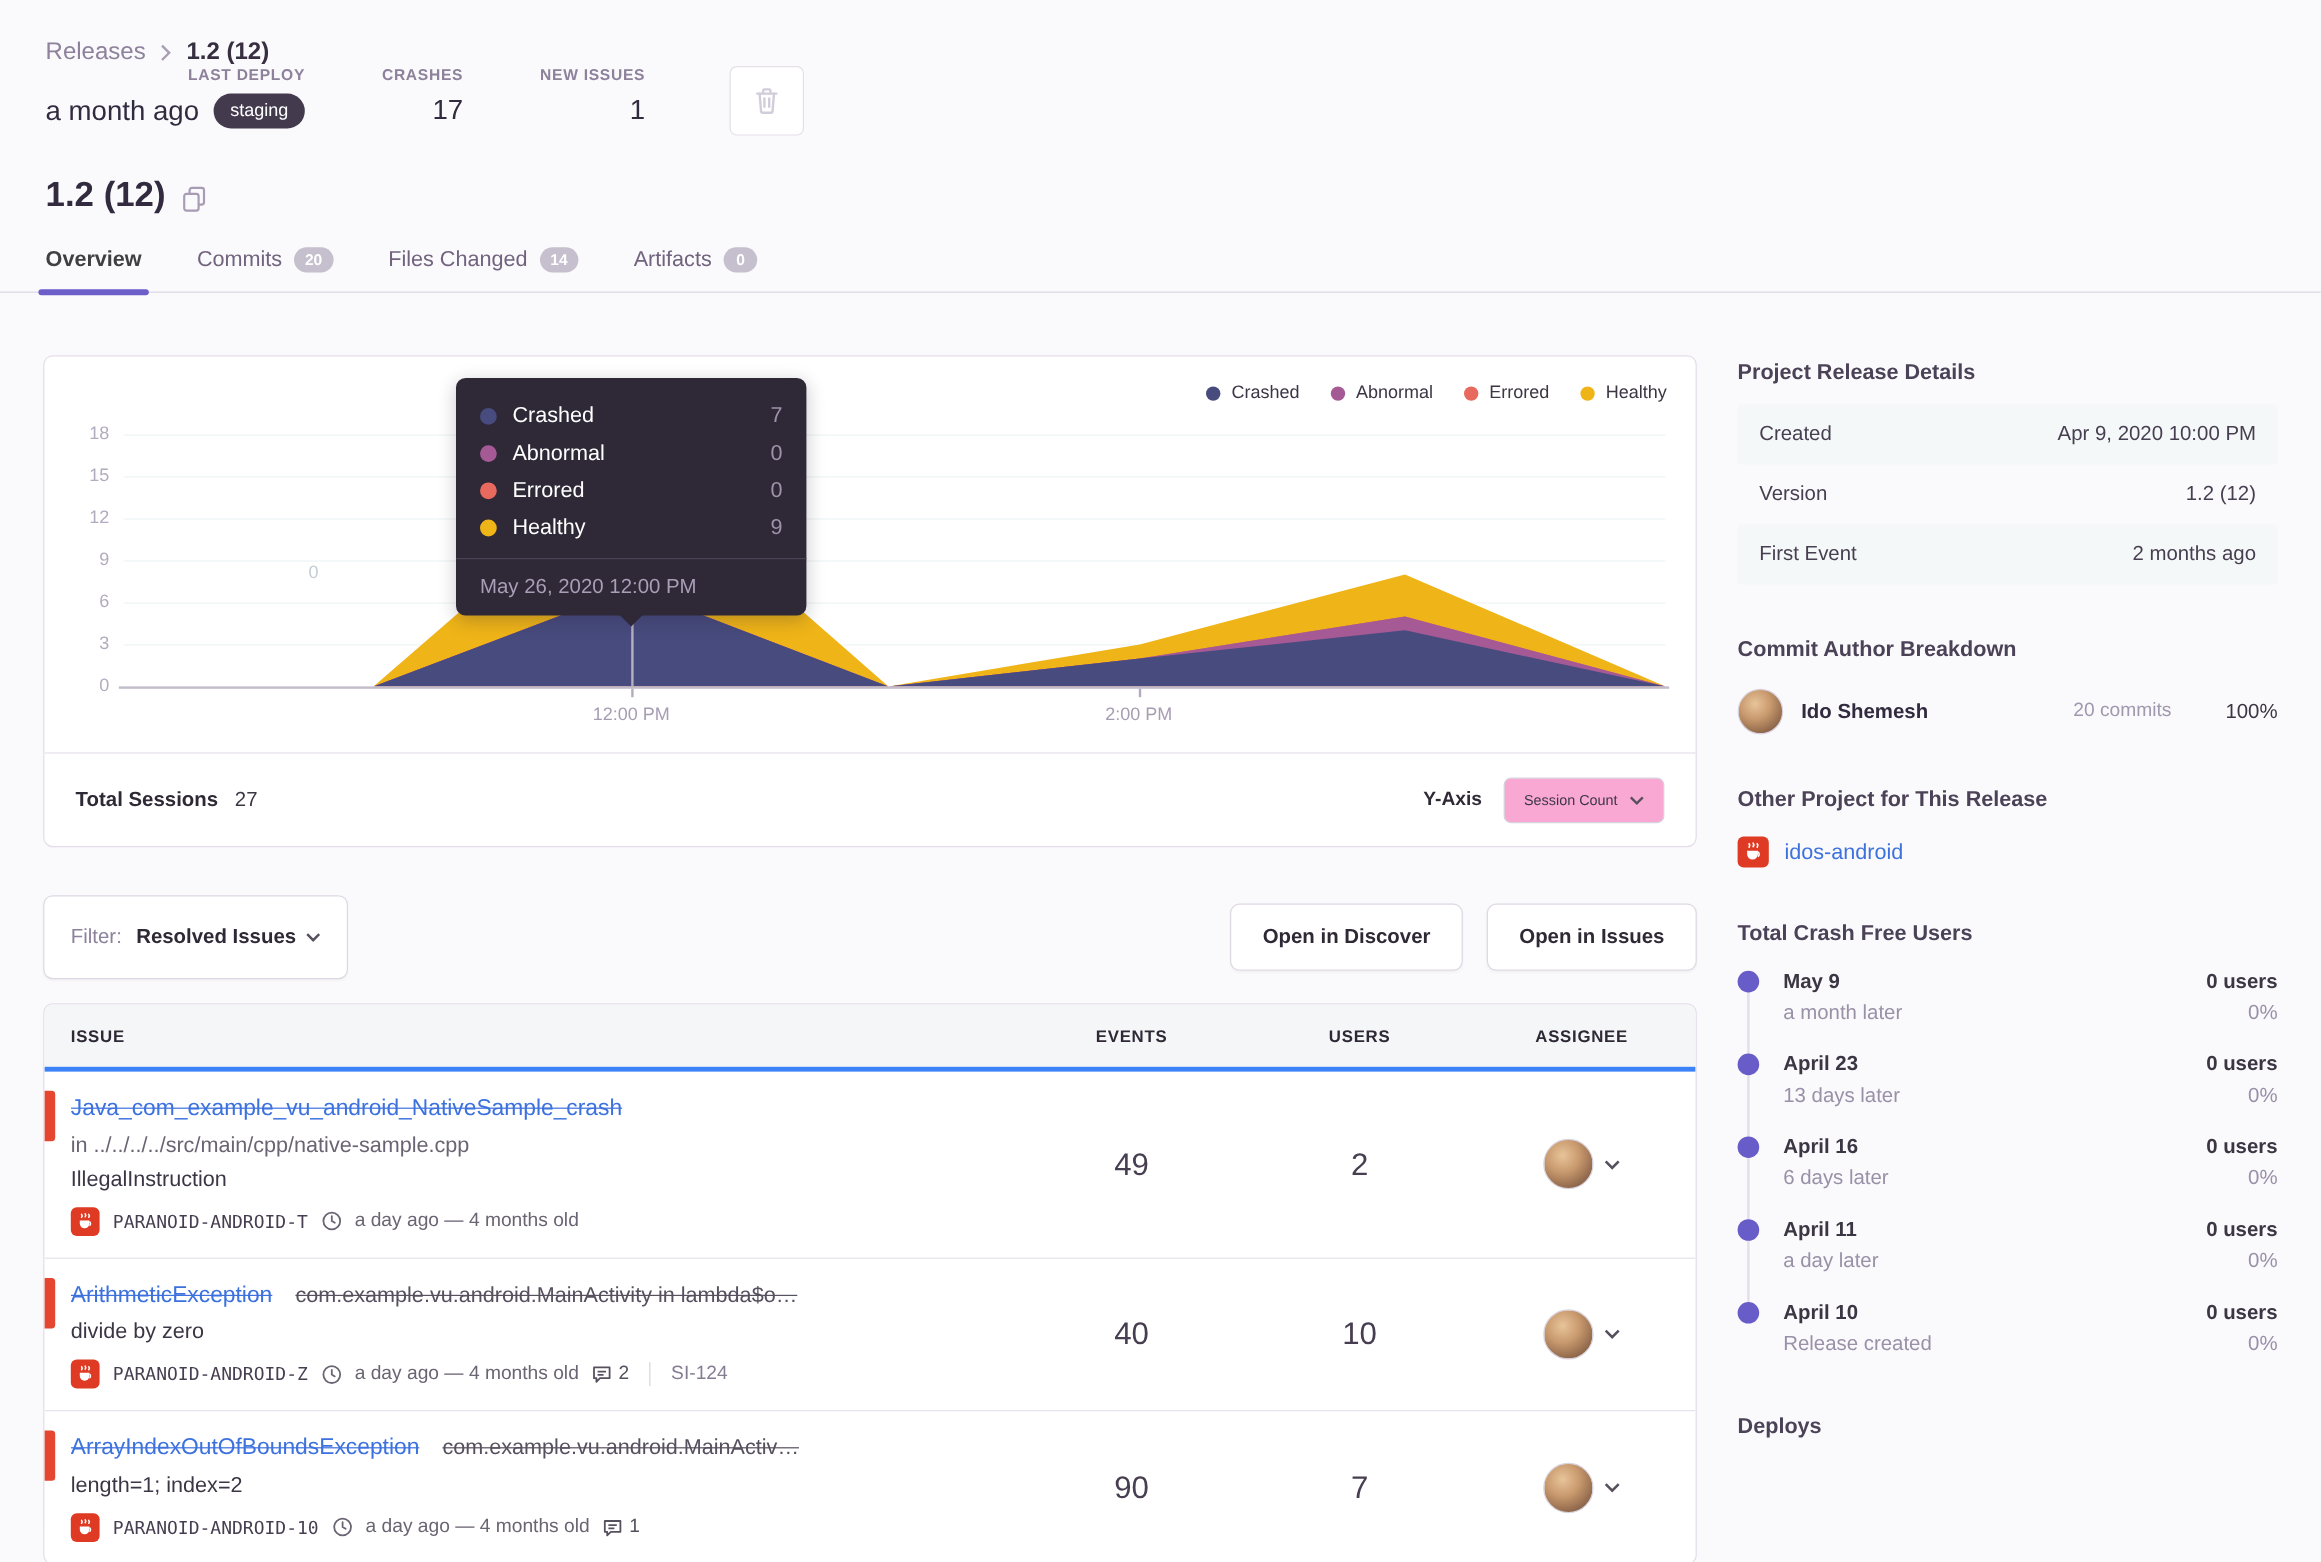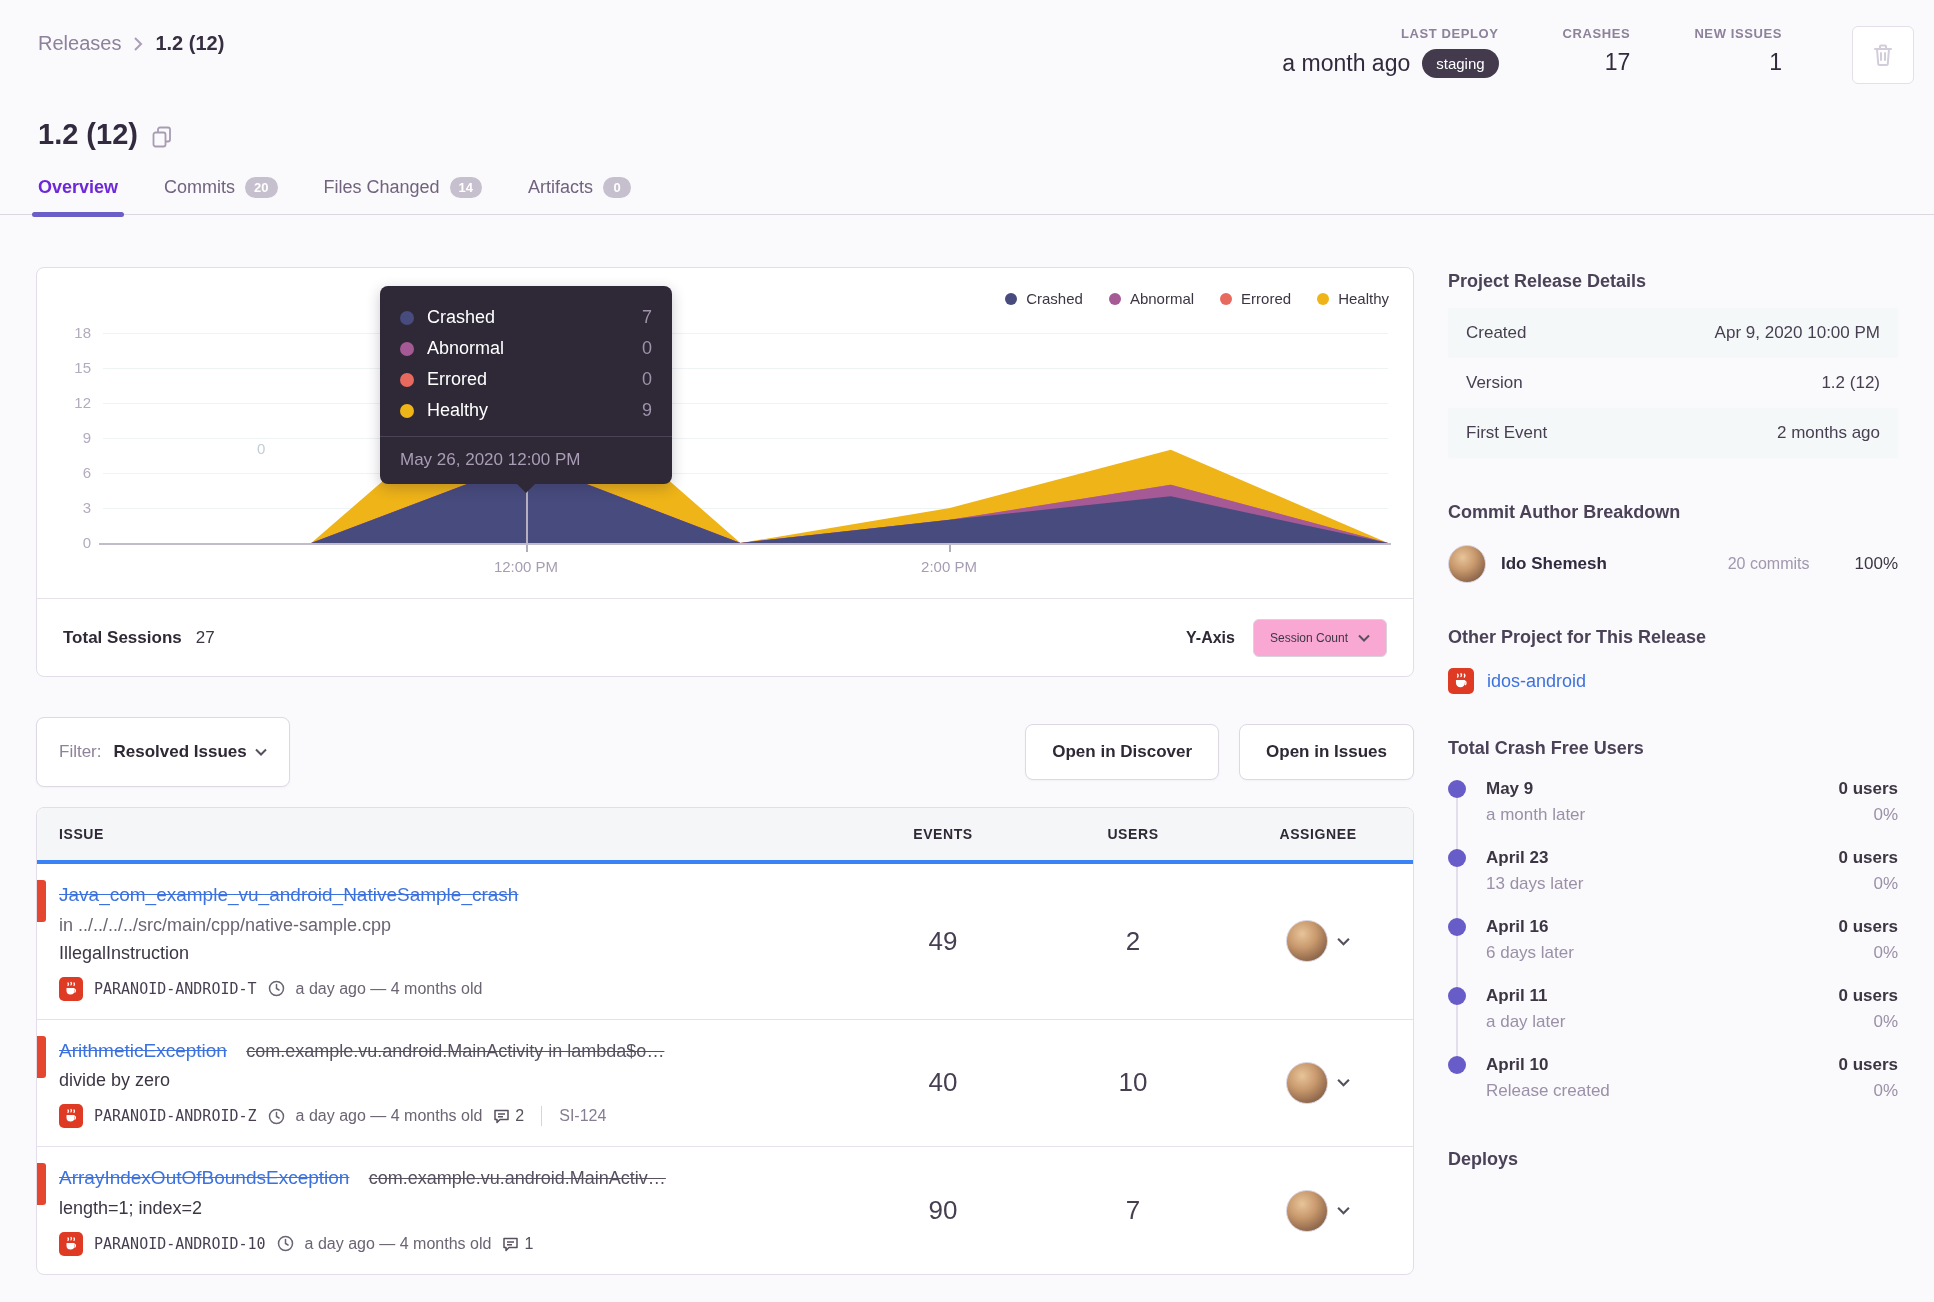--- a/index.html
+++ b/index.html
@@ -6,39 +6,39 @@
   html,body { width: 1934px; height: 1302px; overflow: hidden; }
   body {
     font-family: "Liberation Sans", sans-serif;
     background: #faf9fb;
     color: #2f2936;
     -webkit-font-smoothing: antialiased;
   }
   svg { display:block; }
 
   
-  .topbar { display:flex; justify-content:space-between; align-items:flex-start; padding: 26px 20px 0 38px; }
+  .topbar { display:flex; justify-content:space-between; align-items:flex-start; padding: 26px 20px 0 38px; flex-direction: column; }
   .breadcrumb { display:flex; align-items:center; gap:12px; font-size:20px; margin-top:6px; }
   .crumb-link { color:#8d819b; text-decoration:none; cursor:pointer; }
   .crumb-current { color:#372f41; font-weight:600; }
   .topstats { display:flex; align-items:flex-start; gap:64px; }
   .stat { text-align:right; }
   .stat-label { font-size:13px; font-weight:700; letter-spacing:0.6px; color:#8d819b; margin-bottom:8px; }
   .stat-value { font-size:23px; color:#322a3e; display:flex; align-items:center; justify-content:flex-end; gap:12px; }
   .env-pill { background:#433a4e; color:#fff; font-size:15px; padding:4px 14px; border-radius:20px; line-height:1.4; }
   .trash-btn { width:62px; height:58px; background:#fff; border:1px solid #e5dfe9; border-radius:6px;
     display:flex; align-items:center; justify-content:center; cursor:pointer; margin-left:6px; }
 
   
   .title-row { display:flex; align-items:center; gap:14px; padding:0 38px; margin-top:34px; }
   .page-title { font-size:29px; font-weight:600; color:#322a3e; }
   .copy-btn { background:none; border:none; cursor:pointer; margin-top:4px; }
   .tabs { display:flex; gap:46px; padding:0 38px; margin-top:26px; border-bottom:1px solid #ddd7e1; }
   .tab { display:flex; align-items:center; gap:10px; font-size:18px; color:#71637e; padding-bottom:16px; cursor:pointer; position:relative; }
-  .tab.active { color:#6d28d9; font-weight:600; }
+  .tab.active { color:#404040; font-weight:600; }
   .tab.active::after { content:""; position:absolute; left:-6px; right:-6px; bottom:-3px; height:5px; background:#6b5ec9; border-radius:3px; }
   .tab-badge { background:#c6bfcd; color:#fff; font-size:13px; font-weight:700; border-radius:12px; padding:3px 9px; min-width:28px; text-align:center; }
 
   
   .content { display:flex; gap:34px; padding:0 36px; margin-top:52px; }
   .main-col { width:1378px; flex:none; }
   .sidebar { flex:1; padding-top:4px; }
   .card { background:#fff; border:1px solid #e3dde9; border-radius:8px; }
 
   

